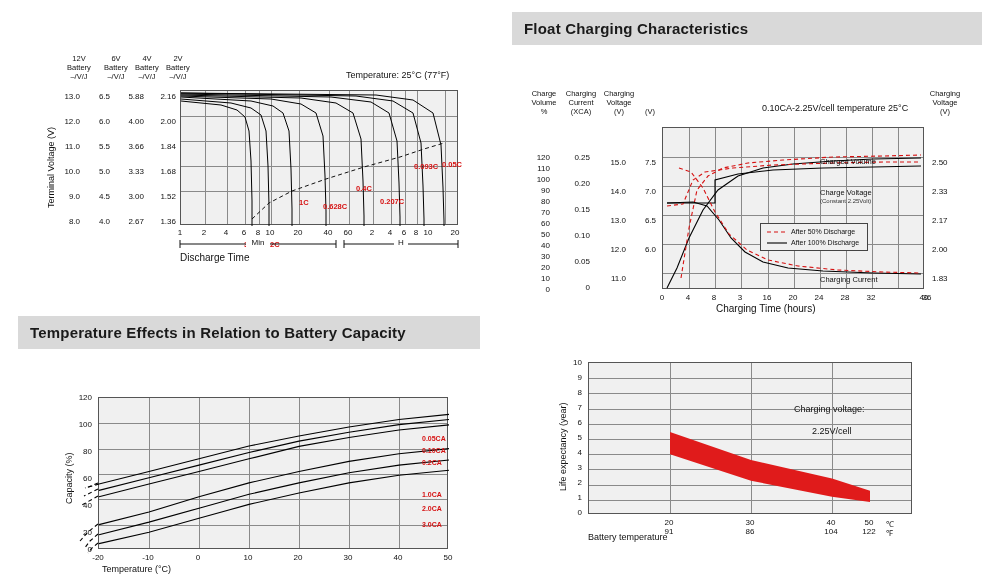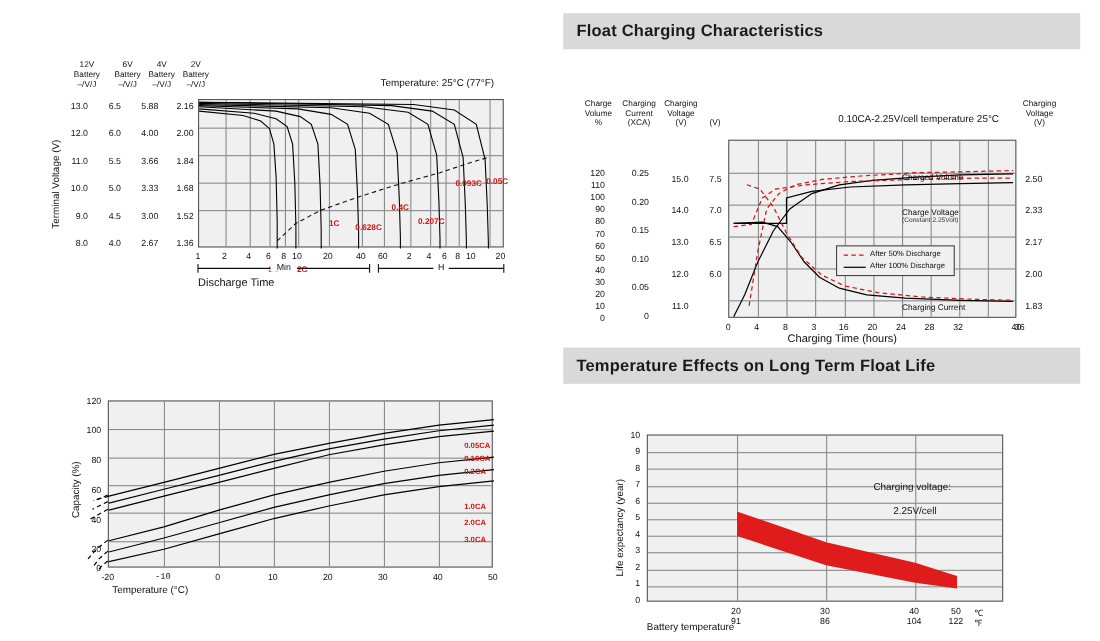--- a/index.html
+++ b/index.html
@@ -322,20 +322,21 @@
         <div class="axlabel c" style="left:353px;top:248px;width:12px;">32</div>
         <div class="axlabel c" style="left:379px;top:248px;width:12px;margin-left:30px;">36</div>
         <div class="axlabel c" style="left:406px;top:248px;width:12px;">40</div>
       </div>
 
       <div class="smalltitle" style="left:204px;top:258px;font-size:10px;">Charging Time (hours)</div>
     </div>
   </div>
 
   <div class="panel" style="left:18px;top:316px;width:462px;height:256px;">
+    <div class="panel-title">Temperature Effects in Relation to Battery Capacity</div>
     <div class="panel-body" style="height:220px;">
 
       <div class="vtext" style="left:46px;top:155px;transform:rotate(-90deg);font-size:9px;">Capacity (%)</div>
 
       <div>
         <div class="axlabel r" style="left:52px;top:44px;width:22px;">120</div>
         <div class="axlabel r" style="left:52px;top:71px;width:22px;">100</div>
         <div class="axlabel r" style="left:52px;top:98px;width:22px;">80</div>
         <div class="axlabel r" style="left:52px;top:125px;width:22px;">60</div>
         <div class="axlabel r" style="left:52px;top:152px;width:22px;">40</div>
@@ -384,35 +385,34 @@
 
       <div class="smalltitle red" style="left:404px;top:86px;font-size:7px;">0.05CA</div>
       <div class="smalltitle red" style="left:404px;top:98px;font-size:7px;">0.10CA</div>
       <div class="smalltitle red" style="left:404px;top:110px;font-size:7px;">0.2CA</div>
       <div class="smalltitle red" style="left:404px;top:142px;font-size:7px;">1.0CA</div>
       <div class="smalltitle red" style="left:404px;top:156px;font-size:7px;">2.0CA</div>
       <div class="smalltitle red" style="left:404px;top:172px;font-size:7px;">3.0CA</div>
 
       <div>
         <div class="axlabel c" style="left:70px;top:204px;width:20px;">-20</div>
-        <div class="axlabel c" style="left:120px;top:204px;width:20px;font-family:Liberation Mono, monospace;">-10</div>
+        <div class="axlabel c" style="left:120px;top:204px;width:20px;">-10</div>
         <div class="axlabel c" style="left:170px;top:204px;width:20px;">0</div>
         <div class="axlabel c" style="left:220px;top:204px;width:20px;">10</div>
         <div class="axlabel c" style="left:270px;top:204px;width:20px;">20</div>
         <div class="axlabel c" style="left:320px;top:204px;width:20px;">30</div>
         <div class="axlabel c" style="left:370px;top:204px;width:20px;">40</div>
         <div class="axlabel c" style="left:420px;top:204px;width:20px;">50</div>
       </div>
 
       <div class="smalltitle" style="left:84px;top:215px;font-size:9px;">Temperature (°C)</div>
     </div>
   </div>
 
   <div class="panel" style="left:512px;top:316px;width:470px;height:256px;">
-    <div class="panel-title">Temperature Effects on Long Term Float Life</div>
     <div class="panel-body" style="height:220px;">
 
       <div class="vtext" style="left:46px;top:175px;transform:rotate(-90deg);font-size:9px;">Life expectancy (year)</div>
 
       <div>
         <div class="axlabel r" style="left:54px;top:42px;width:16px;">10</div>
         <div class="axlabel r" style="left:54px;top:57px;width:16px;">9</div>
         <div class="axlabel r" style="left:54px;top:72px;width:16px;">8</div>
         <div class="axlabel r" style="left:54px;top:87px;width:16px;">7</div>
         <div class="axlabel r" style="left:54px;top:102px;width:16px;">6</div>

